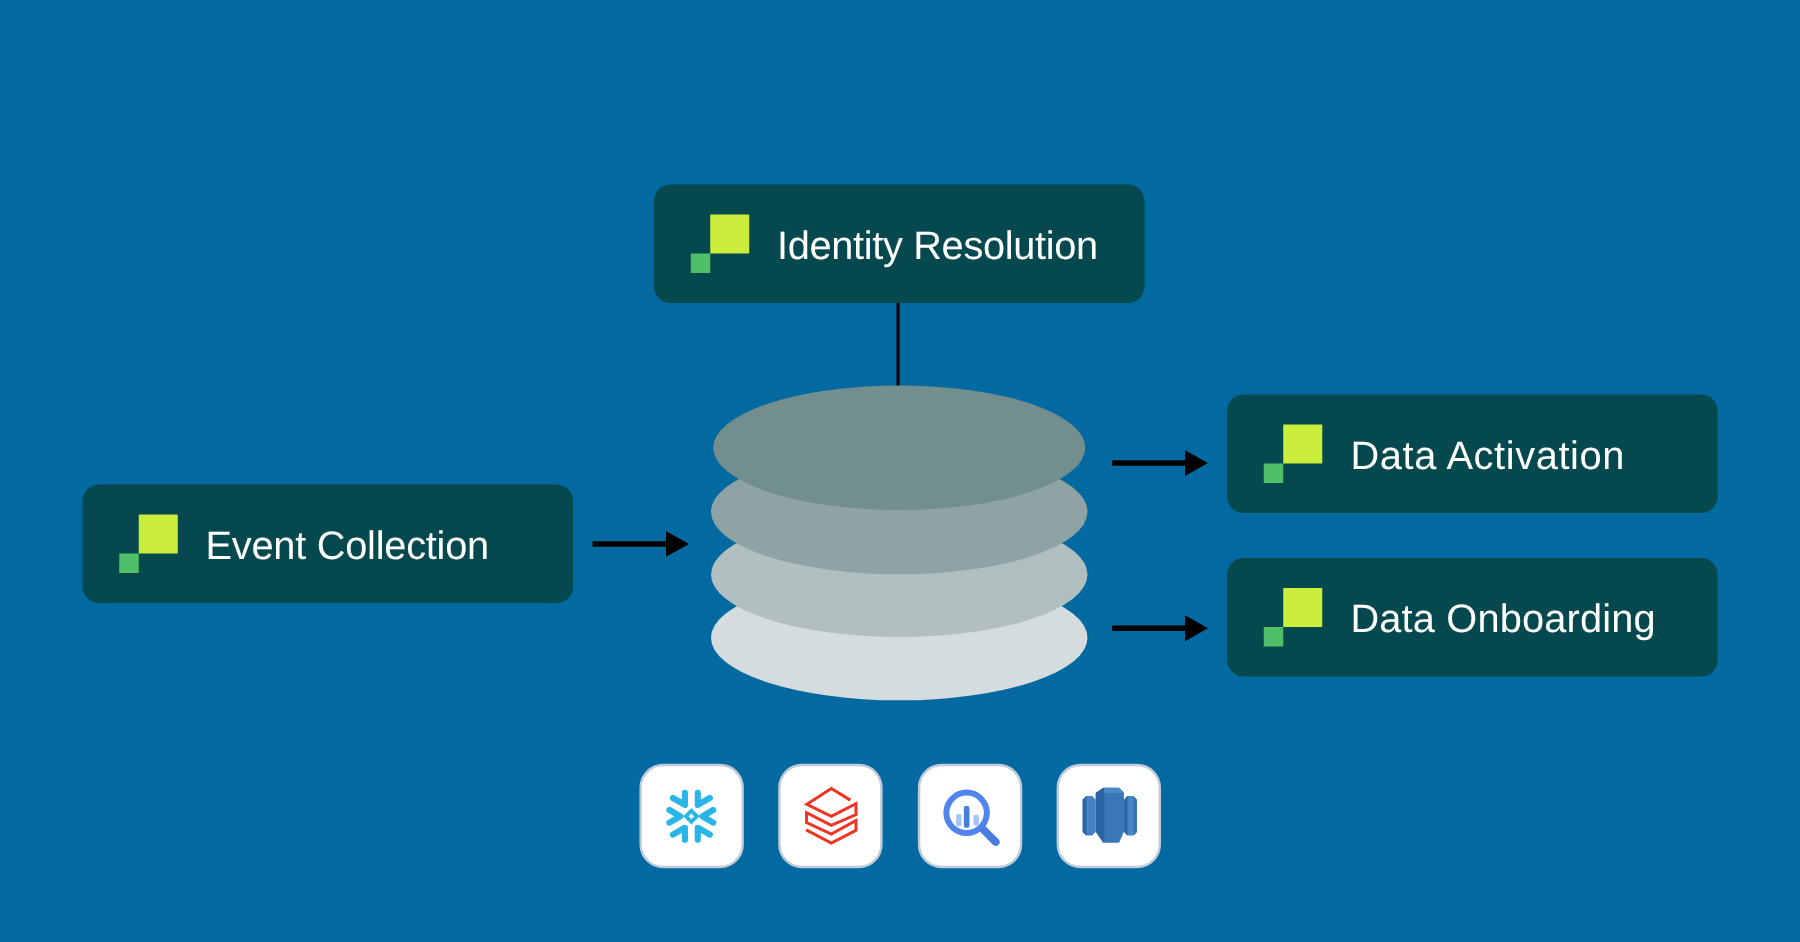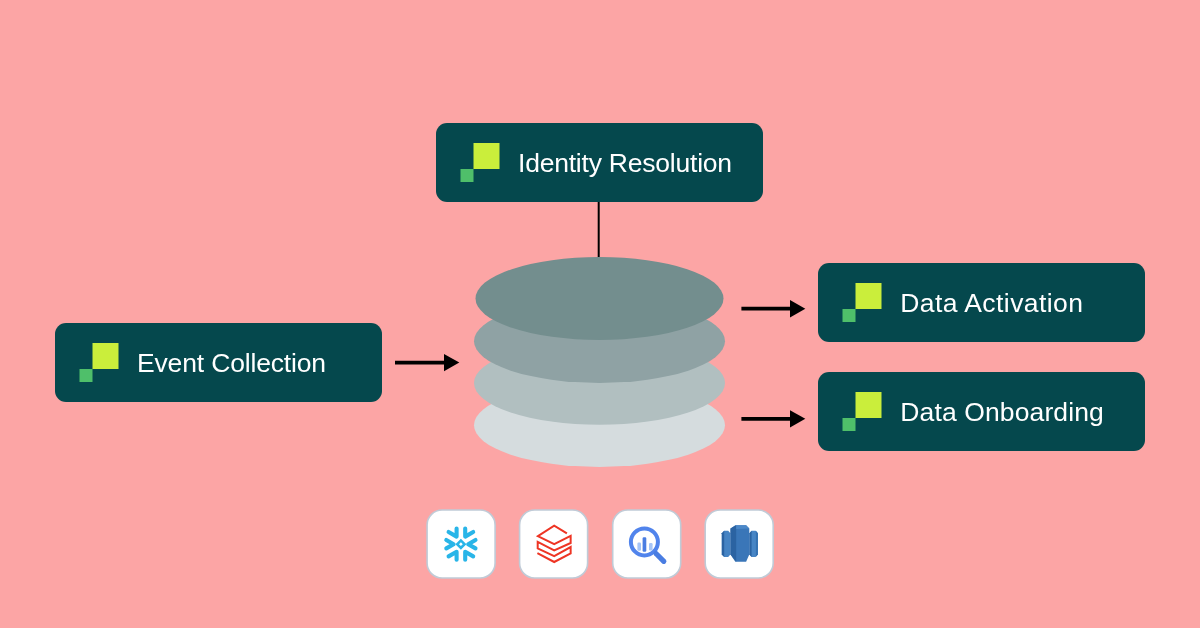--- a/index.html
+++ b/index.html
@@ -1,16 +1,16 @@
 <!DOCTYPE html>
 <html><head>
 <meta charset="utf-8">
 <style>
   html,body{margin:0;padding:0;background:#ffffff;}
-  #stage{position:relative;width:1200px;height:628px;overflow:hidden;background:#fca5a5;
+  #stage{position:relative;width:1200px;height:628px;overflow:hidden;background:#0369a1;
          font-family:"Liberation Sans",sans-serif;}
 </style>
 </head>
 <body>
 <div id="stage">
 <svg width="1200" height="628" viewBox="0 0 1200 628">
 
   <line x1="598.7" y1="202" x2="598.7" y2="262" stroke="#000000" stroke-width="2"></line>
 
   <ellipse cx="599.5" cy="425.2" rx="125.5" ry="41.7" fill="#d5dcde"></ellipse>

